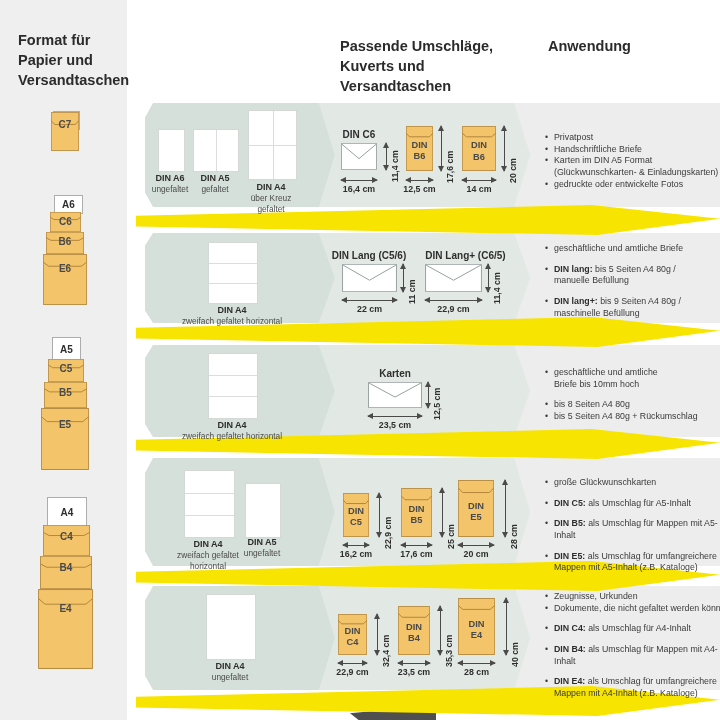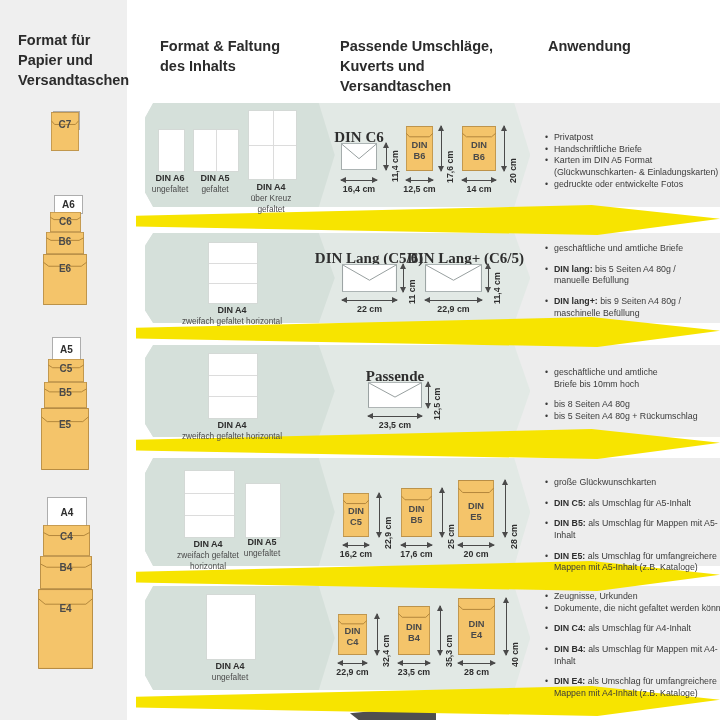--- a/index.html
+++ b/index.html
@@ -39,22 +39,22 @@
   .rowc { position:absolute; left:0; width:720px; z-index:5; }
 
   .sheet { position:absolute; background:#fff; border:1px solid #d4d9d6; }
   .fv { position:absolute; top:0; bottom:0; width:1px; background:#dcdcdc; }
   .fh { position:absolute; left:0; right:0; height:1px; background:#dcdcdc; }
   .cap { position:absolute; transform:translateX(-50%); text-align:center; line-height:1.25; }
   .cap b { font-size:9px; color:#2e2e2e; display:block; }
   .cap span { font-size:8.3px; color:#4a4a4a; display:block; white-space:pre-line; }
 
   .fig { position:absolute; }
-  .fig-title { position:absolute; top:-14px; transform:translateX(-50%); font-size:15px;
-               font-weight:bold; color:#2e2e2e; white-space:nowrap;font-family:Liberation Serif, serif; }
+  .fig-title { position:absolute; top:-14px; transform:translateX(-50%); font-size:10px;
+               font-weight:bold; color:#2e2e2e; white-space:nowrap; }
   .env { position:absolute; left:0; top:0; }
   .env svg { position:absolute; left:0; top:0; width:100%; height:100%; }
   .env .envcap { position:absolute; inset:0; padding-top:18%; display:flex; align-items:center;
                  justify-content:center; text-align:center; font-size:9.3px; font-weight:bold;
                  color:#4a4a4a; line-height:1.2; white-space:pre-line;border-radius:12px; }
 
   .vdim { position:absolute; width:0; border-left:1px solid #4a4a4a; }
   .vdim::before { content:""; position:absolute; top:-1px; left:-4px; border-left:3.5px solid transparent;
                   border-right:3.5px solid transparent; border-bottom:6px solid #4a4a4a; }
   .vdim::after  { content:""; position:absolute; bottom:-1px; left:-4px; border-left:3.5px solid transparent;
@@ -167,22 +167,20 @@
     </div>
     <div class="senv" style="left:38px;top:589px;width:55px;height:80px;">
       <svg viewBox="0 0 100 100" preserveAspectRatio="none">
           <rect x="0.7" y="0.7" width="98.6" height="98.6" fill="#F4C46A" stroke="#B3873C" vector-effect="non-scaling-stroke"></rect>
           <path d="M0.7,12 L13,19 L87,19 L99.3,12" fill="none" stroke="#B3873C" vector-effect="non-scaling-stroke"></path>
         </svg>
       <div class="envcap">E4</div>
     </div>
   </div>
 
-  <div class="colhead" style="left:160px;top:36px;">Format &amp; Faltung
-des Inhalts</div>
   <div class="colhead" style="left:340px;top:36px;">Passende Umschläge,
 Kuverts und
 Versandtaschen</div>
   <div class="colhead" style="left:548px;top:36px;">Anwendung</div>
 
   <div class="band" style="top:103px;height:104px;">
       <div class="chevL"></div>
       <div class="chevD"></div>
     </div>
   <div class="band" style="top:233px;height:90px;">
@@ -346,21 +344,21 @@
     <div class="sheet" style="left:208px;top:8px;width:48px;height:64px;">
         <div class="fh" style="top:33%;"></div>
         <div class="fh" style="top:66%;"></div>
       </div>
     <div class="cap" style="left:232px;top:75px;white-space:nowrap;">
         <b>DIN A4</b>
         <span>zweifach gefaltet horizontal</span>
       </div>
 
     <div class="fig" style="left:368px;top:37px;">
-      <div class="fig-title" style="left:27px;">Passende</div>
+      <div class="fig-title" style="left:27px;">Karten</div>
       <div class="env" style="width:54px;height:26px;">
         <svg viewBox="0 0 100 100" preserveAspectRatio="none">
             <rect x="1" y="1" width="98" height="98" fill="#fff" stroke="#98A0A0" vector-effect="non-scaling-stroke"></rect>
             <path d="M2,4 L50,58 L98,4" fill="none" stroke="#98A0A0" vector-effect="non-scaling-stroke"></path>
           </svg>
       </div>
       <div class="vdim" style="left:60px;top:0;height:26px;">
           <span class="dlab-v">12,5 cm</span>
         </div>
       <div class="hdim" style="left:0;top:34px;width:54px;">

